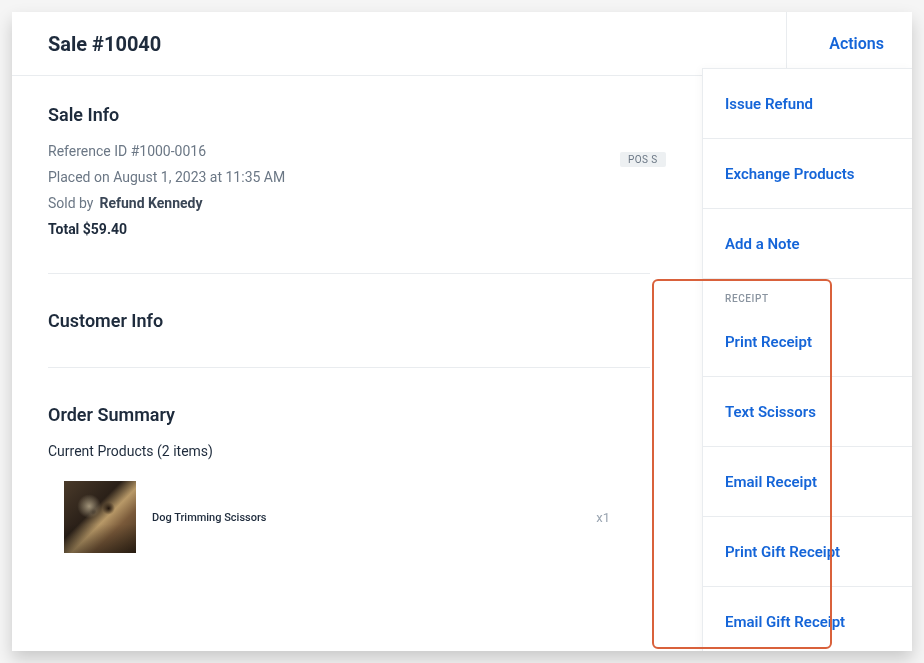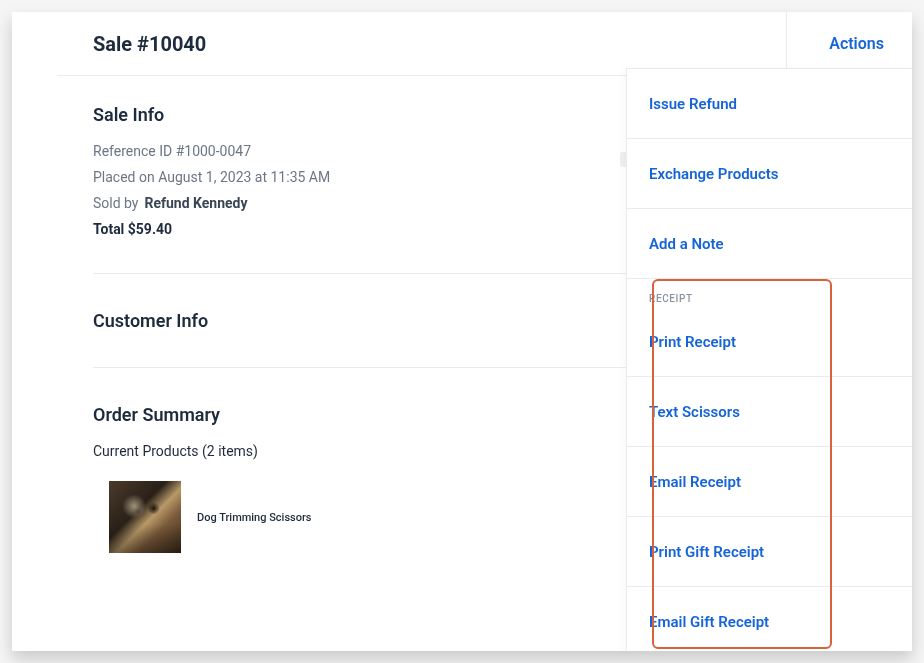--- a/index.html
+++ b/index.html
@@ -8,21 +8,20 @@
     background: #f5f5f5;
     padding: 12px;
   }
   .page {
     width: 900px;
     height: 639px;
     background: #fff;
     position: relative;
     overflow: hidden;
     box-shadow: 0 8px 16px rgba(0,0,0,0.18);
-    padding-left: 45px;
   }
   .header {
     display: flex;
     justify-content: space-between;
     align-items: center;
     height: 64px;
     border-bottom: 1px solid #e9ecef;
     padding: 0 36px;
   }
   .header-title {
@@ -130,21 +129,21 @@
   }
   .product-qty {
     font-size: 13px;
     color: #9aa5b1;
     padding-right: 8px;
   }
   .dropdown {
     position: absolute;
     top: 56px;
     right: 0;
-    width: 286px;
+    width: 210px;
     background: #fff;
     border-left: 1px solid #e9ecef;
     border-top: 1px solid #e9ecef;
     box-shadow: -2px 0 8px rgba(0,0,0,0.03);
   }
   .dd-item {
     padding: 0 22px;
     height: 70px;
     display: flex;
     align-items: center;
@@ -185,21 +184,21 @@
     <div class="header-title">Sale #10040</div>
     <div class="actions-btn-wrap">
       <div class="actions-btn">Actions</div>
     </div>
   </div>
 
   <div class="content">
 
     <div>
       <div class="section-title">Sale Info</div>
-      <div class="info-row">Reference ID #1000-0047</div>
+      <div class="info-row">Reference ID #1000-0016</div>
       <div class="info-row">Placed on August 1, 2023 at 11:35 AM</div>
       <div class="info-row soldby">
         <span>Sold by</span>
         <span class="strong">Refund Kennedy</span>
       </div>
       <div class="total-row">Total $59.40</div>
     </div>
 
     <div class="badge">POS S</div>
 

